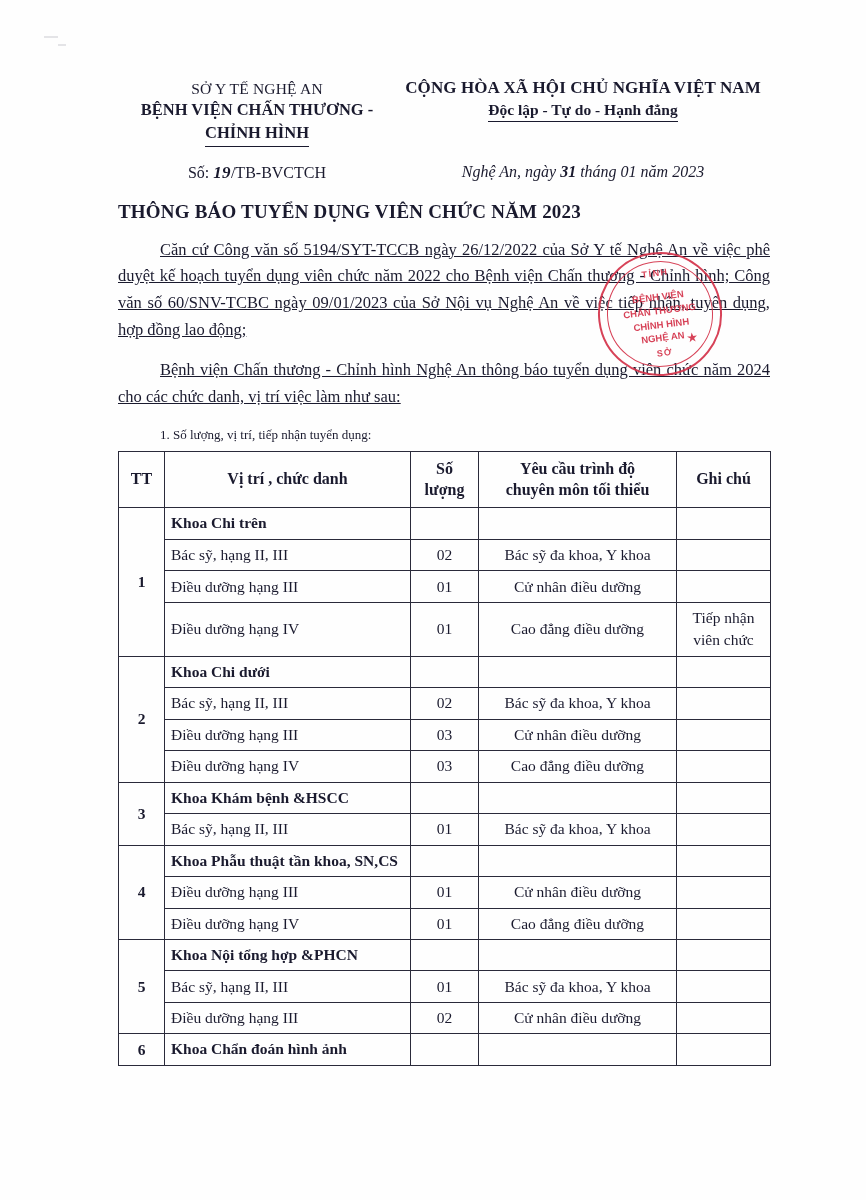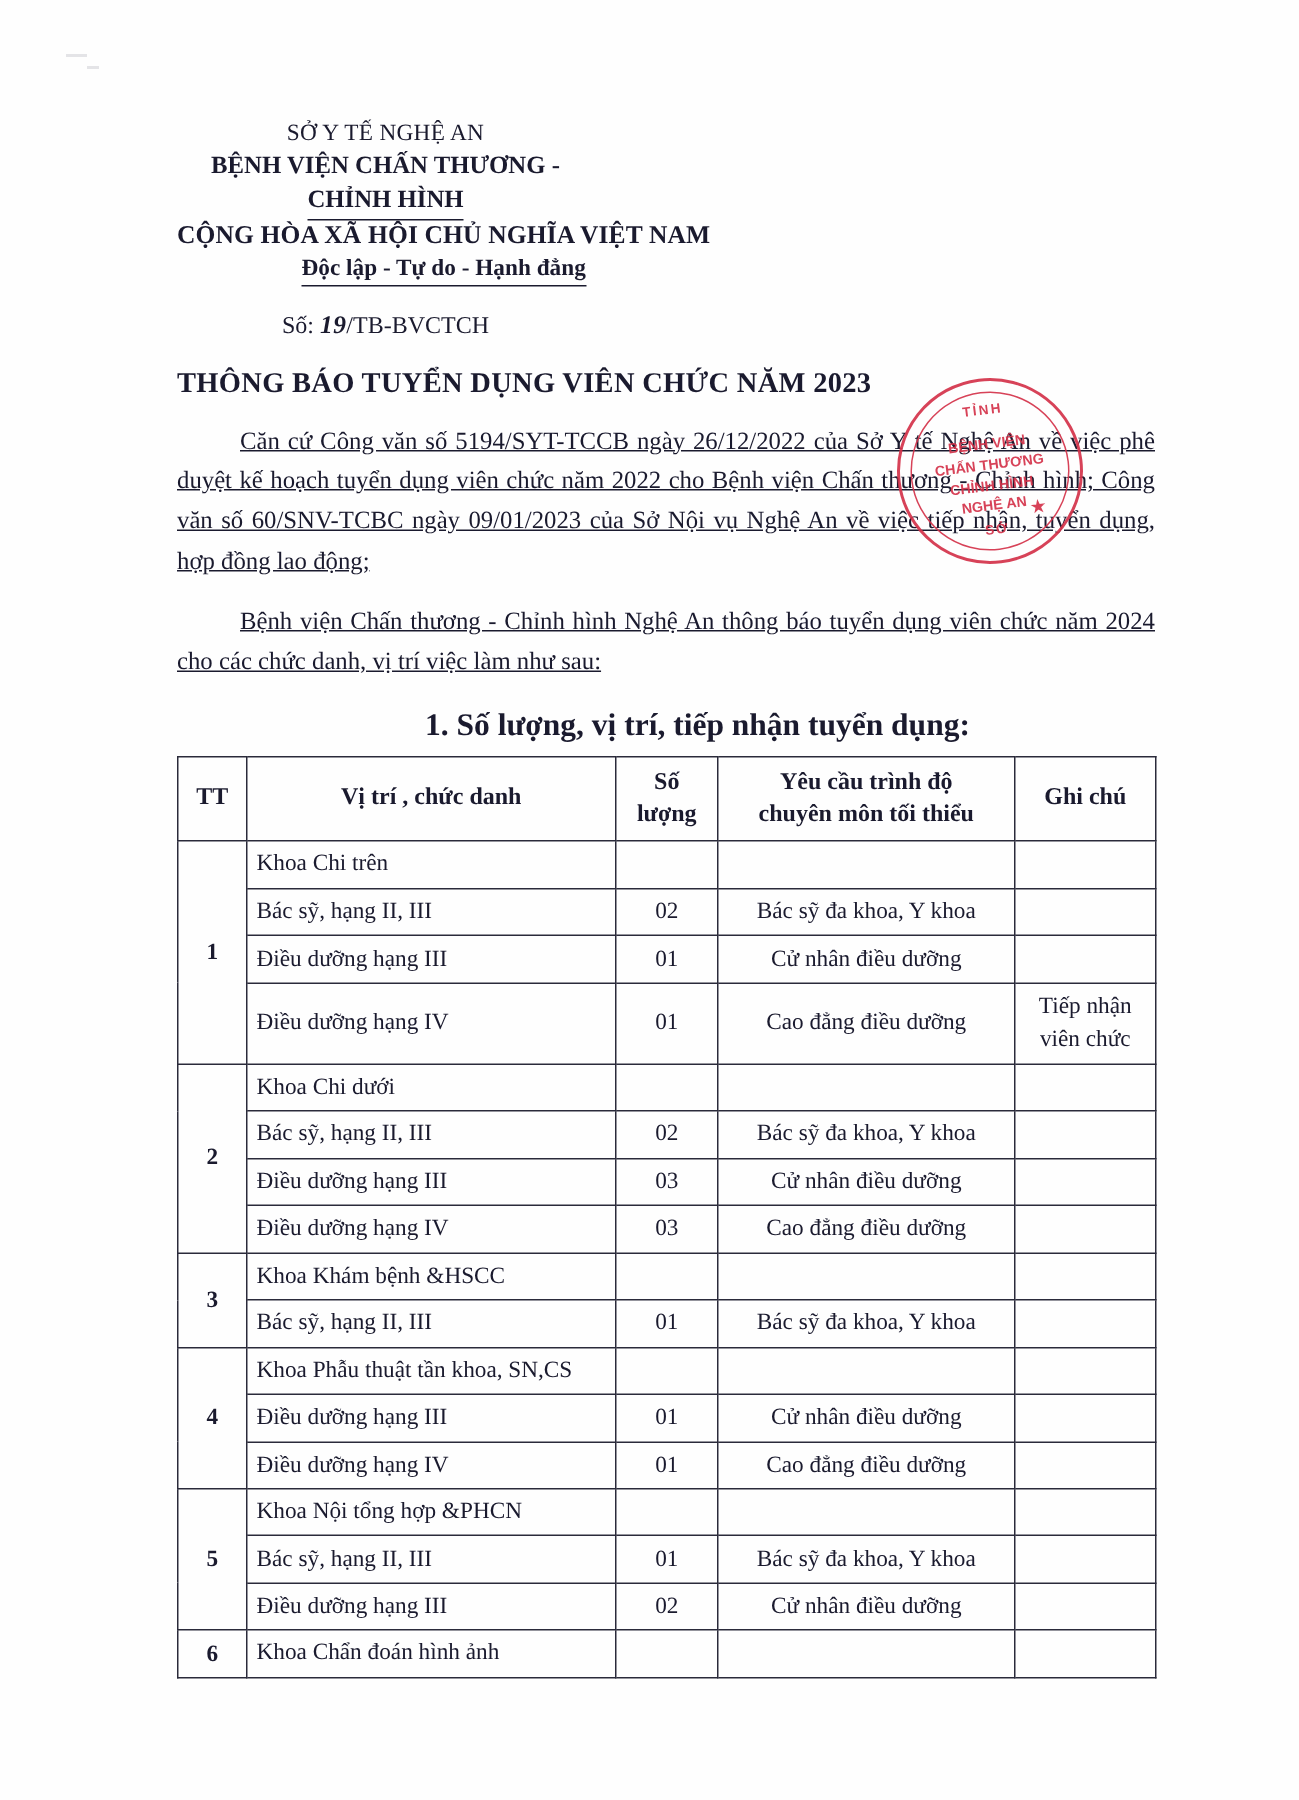--- a/index.html
+++ b/index.html
@@ -25,21 +25,21 @@
   }
   .content {
     position: absolute;
     left: 118px;
     top: 78px;
     width: 652px;
   }
   
   .header {
     display: flex;
-    flex-direction: column;
+    flex-direction: row;
     align-items: flex-start;
     width: 100%;
   }
   .header-left {
     width: 278px;
     text-align: center;
     padding-top: 2px;
   }
   .header-right {
     flex: 1;
@@ -114,24 +114,23 @@
   p.para {
     margin: 14px 0 0 0;
     font-size: 16.5px;
     line-height: 1.62;
     text-align: justify;
     text-indent: 42px;
     text-decoration: underline;
   }
   .section-label {
     margin: 16px 0 8px 0;
-    font-size: 21px;
-    font-weight: bold;
+    font-size: 13px;
+    font-weight: normal;
     text-indent: 42px;
-    text-align: center;
   }
   
   .stamp {
     position: absolute;
     left: 598px;
     top: 252px;
     width: 124px;
     height: 124px;
     border: 2.2px solid #d4334a;
     border-radius: 50%;
@@ -197,21 +196,21 @@
   col.c-pos { width: 246px; }
   col.c-qty { width: 68px; }
   col.c-req { width: 198px; }
   col.c-note { width: 94px; }
   td.tt {
     text-align: center;
     font-weight: bold;
     font-size: 16px;
   }
   td.dept {
-    font-weight: normal;
+    font-weight: bold;
     font-size: 16px;
     line-height: 1.45;
     padding-top: 5px;
     padding-bottom: 5px;
   }
   td.pos {
     padding-left: 8px;
   }
   td.qty {
     text-align: center;
@@ -253,20 +252,25 @@
       <div class="header-right">
         <div class="nation-line1">CỘNG HÒA XÃ HỘI CHỦ NGHĨA VIỆT NAM</div>
         <div class="nation-line2">Độc lập - Tự do - Hạnh đẳng</div>
       </div>
     </div>
 
     <div class="subheader">
       <div class="doc-number">
         <span>Số:</span>
         <span class="num">19</span><span>/TB-BVCTCH</span>
+      </div>
+      <div class="doc-date">
+        <span>Nghệ An, ngày</span>
+        <span class="day">31</span>
+        <span>tháng 01 năm 2023</span>
       </div>
     </div>
 
     <div class="doc-title">THÔNG BÁO TUYỂN DỤNG VIÊN CHỨC NĂM 2023</div>
 
     <p class="para">Căn cứ Công văn số 5194/SYT-TCCB ngày 26/12/2022 của Sở Y tế Nghệ An về việc phê duyệt kế hoạch tuyển dụng viên chức năm 2022 cho Bệnh viện Chấn thương - Chỉnh hình; Công văn số 60/SNV-TCBC ngày 09/01/2023 của Sở Nội vụ Nghệ An về việc tiếp nhận, tuyển dụng, hợp đồng lao động;</p>
     <p class="para">Bệnh viện Chấn thương - Chỉnh hình Nghệ An thông báo tuyển dụng viên chức năm 2024 cho các chức danh, vị trí việc làm như sau:</p>
 
     <div class="section-label">1. Số lượng, vị trí, tiếp nhận tuyển dụng:</div>
 

